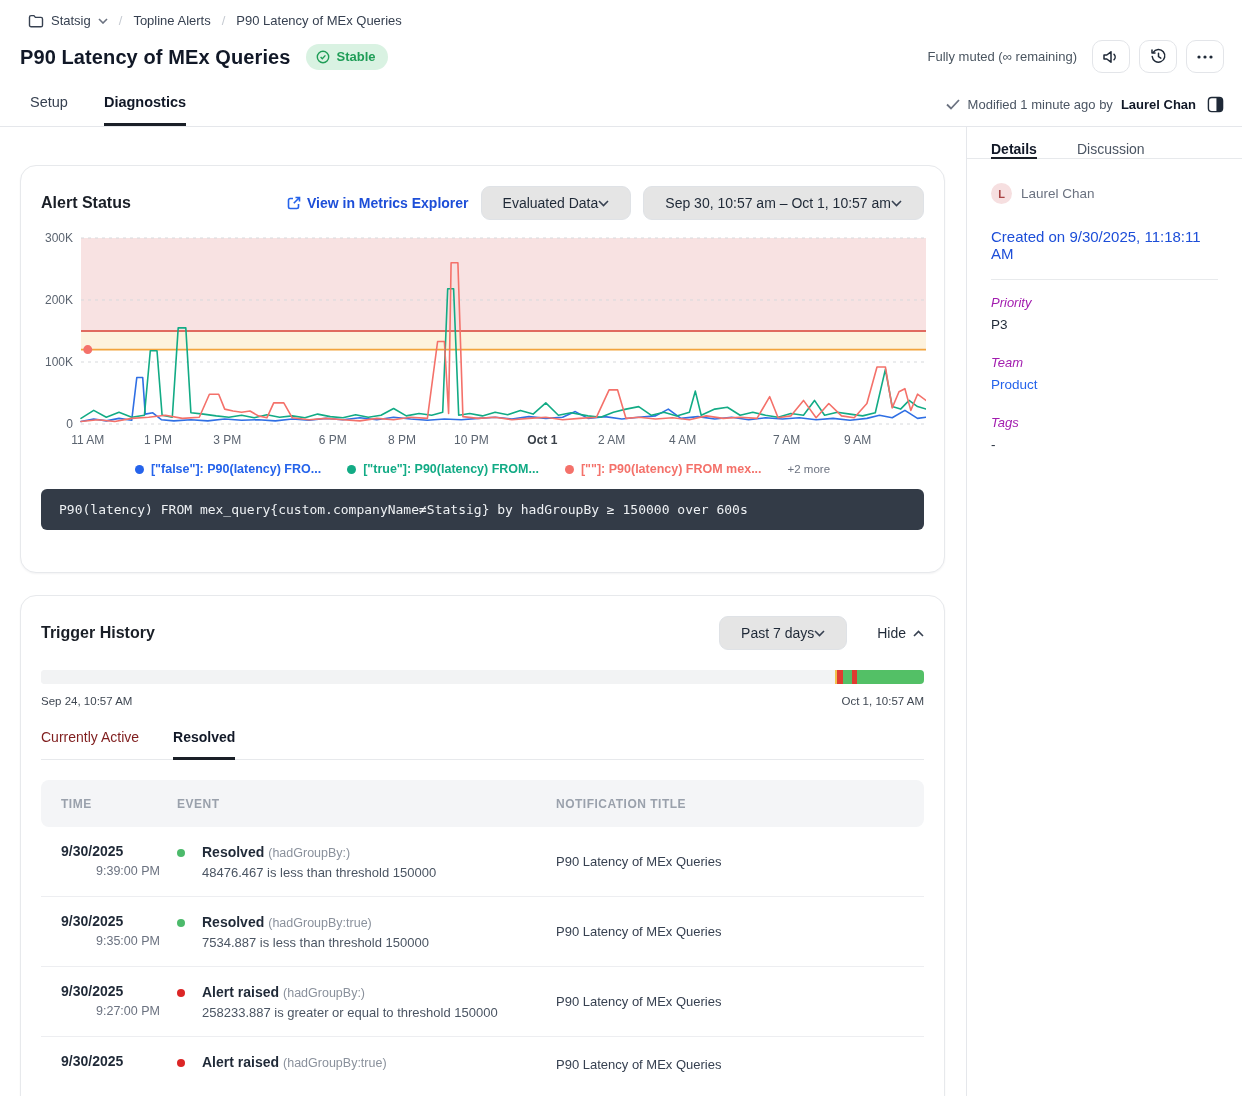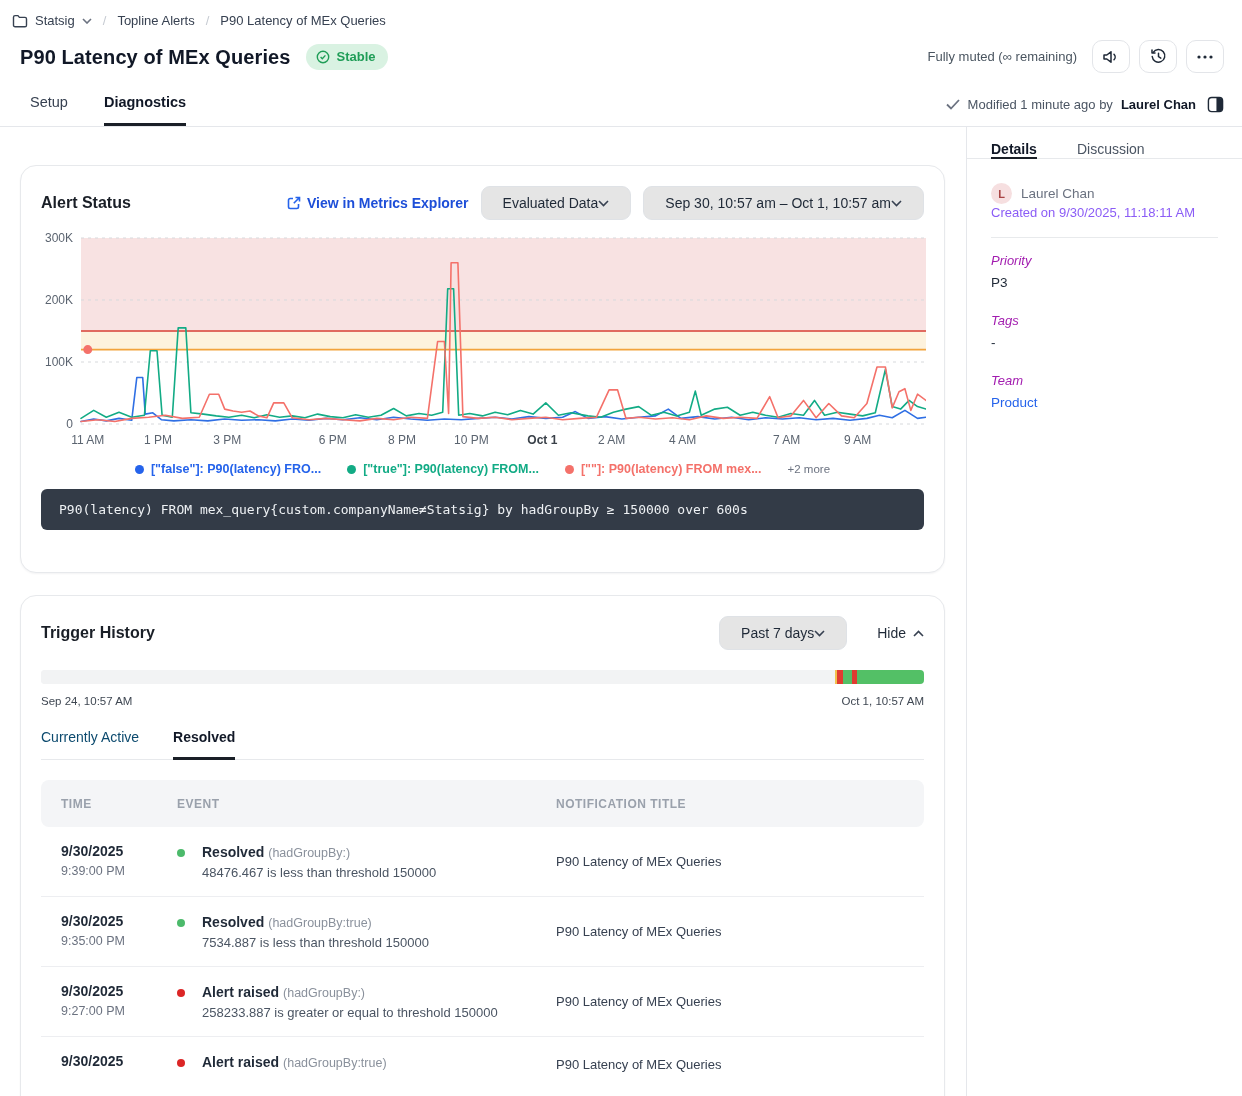--- a/index.html
+++ b/index.html
@@ -2,21 +2,21 @@
 <html><head>
 <meta charset="utf-8">
 <style>
   * { margin:0; padding:0; box-sizing:border-box; }
   html,body { width:1242px; height:1096px; overflow:hidden; }
   body { font-family:"Liberation Sans",sans-serif; background:#fff; color:#111827; }
   .page { position:relative; width:1242px; height:1096px; overflow:hidden; background:#fff; }
 
   
   .topbar { position:absolute; top:0; left:0; width:100%; height:127px; background:#fff; border-bottom:1px solid #e5e7eb; z-index:5; }
-  .breadcrumb { position:absolute; top:13px; left:12px; display:flex; align-items:center; gap:8px; font-size:13px; color:#374151; }
+  .breadcrumb { position:absolute; top:13px; left:28px; display:flex; align-items:center; gap:8px; font-size:13px; color:#374151; }
   .breadcrumb .sep { color:#c6cbd2; padding:0 3px; }
   .crumb-root { display:flex; align-items:center; gap:7px; cursor:pointer; }
   .title-row { position:absolute; top:44px; left:20px; display:flex; align-items:center; gap:16px; }
   .page-title { font-size:20px; font-weight:700; color:#111827; letter-spacing:.1px; }
   .status-badge { display:inline-flex; align-items:center; gap:6px; background:#d9f2e2; color:#1f9d57; font-size:13px; font-weight:600; padding:5px 12px 6px 10px; border-radius:15px;justify-content:space-between; }
   .header-actions { position:absolute; top:40px; right:18px; display:flex; align-items:center; gap:9px; }
   .muted-text { font-size:13px; color:#4a5560; margin-right:6px; }
   .icon-btn { width:38px; height:33px; border:1px solid #e3e5e9; border-radius:10px; background:#fff; display:flex; align-items:center; justify-content:center; color:#1f2937; cursor:pointer; }
   .main-tabs { position:absolute; left:30px; bottom:0; display:flex; gap:36px; }
   .main-tab { font-size:14.5px; color:#374151; padding-bottom:13px; border-bottom:3px solid transparent; cursor:pointer; }
@@ -40,46 +40,46 @@
   .legend-dot { width:9px; height:9px; border-radius:50%; }
   .legend-more { font-size:11.5px; color:#6b7280; font-weight:400; }
   .codeblock { margin-top:13px; background:#333b47; border-radius:6px; padding:13px 18px; font-family:"DejaVu Sans Mono",monospace; font-size:13px; color:#eef1f4; }
 
   .card.trigger { top:468px; height:620px; }
   .hide-btn { display:flex; align-items:center; gap:7px; font-size:14px; color:#1f2937; margin-left:18px; cursor:pointer; }
   .timeline { margin-top:20px; height:14px; border-radius:4px; overflow:hidden; display:flex; background:#f2f3f4; cursor:pointer; }
   .timeline .seg { height:100%; }
   .timeline-labels { display:flex; justify-content:space-between; font-size:11.5px; color:#3f4752; margin-top:11px; }
   .th-tabs { display:flex; gap:34px; margin-top:22px; border-bottom:1px solid #e7e9ec; }
-  .th-tab { font-size:14px; color:#0c4a6e; padding-bottom:12px; border-bottom:3px solid transparent; margin-bottom:-1px; cursor:pointer; }
+  .th-tab { font-size:14px; color:#7f1d1d; padding-bottom:12px; border-bottom:3px solid transparent; margin-bottom:-1px; cursor:pointer; }
   .th-tab.active { color:#111827; font-weight:700; border-bottom-color:#1a1f27; }
   .etable { margin-top:20px; }
   .thead { display:grid; grid-template-columns:116px 379px 1fr; padding:0 20px; height:47px; align-items:center; background:#f4f5f7; border-radius:8px; font-size:12px; font-weight:600; letter-spacing:.5px; color:#9aa1ac; }
   .trow { display:grid; grid-template-columns:116px 379px 1fr; padding:16px 20px; border-bottom:1px solid #edeef1; cursor:pointer; }
   .trow:last-child { border-bottom:none; }
   .t-date { font-size:14px; font-weight:600; color:#1f2937; }
-  .t-time { font-size:12.5px; color:#6b7280; margin-top:5px; }
+  .t-time { font-size:12.5px; color:#6b7280; margin-top:5px;margin-left:35px; }
   .t-event { display:flex; align-items:flex-start; }
   .e-dot { width:8px; height:8px; border-radius:50%; margin-top:6px; flex:none; }
   .e-text { margin-left:17px; }
   .e-name { font-size:14px; font-weight:600; color:#1f2937; }
   .e-detail { font-size:12.5px; color:#8a919c; margin-left:4px; }
   .e-desc { font-size:13px; color:#4b5563; margin-top:4px; }
   .t-title { font-size:13px; color:#374151; align-self:center; }
 
   
   .sidebar { position:absolute; top:127px; left:966px; right:0; bottom:0; background:#fff; border-left:1px solid #e5e7eb; }
   .side-tabs { display:flex; gap:40px; padding:14px 24px 0 24px; border-bottom:1px solid #e7e9ec; }
   .side-tab { font-size:14px; color:#4b5563; border-bottom:2px solid transparent; margin-bottom:-1px; cursor:pointer; }
   .side-tab.active { color:#111827; font-weight:700; border-bottom-color:#1a1f27; }
   .side-body { padding:24px; }
   .creator-row { display:flex; align-items:center; gap:9px; }
   .avatar { width:21px; height:21px; border-radius:50%; background:#f6dfe0; color:#a84444; font-size:11px; font-weight:700; display:flex; align-items:center; justify-content:center; }
   .creator-name { font-size:13.5px; color:#6b7280; }
-  .created-on { font-size:13px; color:#8b5cf6; margin-top:1px; }
+  .created-on { font-size:15px; color:#1d4ed8; margin-top:24px; }
   .side-divider { border:none; border-top:1px solid #e8eaec; margin:17px 0 15px 0; }
   .field { margin-bottom:23px; }
   .field-label { font-size:13px; color:#a21caf;font-style:italic; }
   .field-value { font-size:13.5px; color:#1f2937; margin-top:7px; }
   .field-value.link { color:#2563eb; cursor:pointer; }
 
   svg.ic { display:block; }
 </style>
 </head>
 <body>
@@ -352,22 +352,22 @@
         <span class="avatar">L</span>
         <span class="creator-name">Laurel Chan</span>
       </div>
       <div class="created-on">Created on 9/30/2025, 11:18:11 AM</div>
       <hr class="side-divider">
       <div class="field">
         <div class="field-label">Priority</div>
         <div class="field-value">P3</div>
       </div>
       <div class="field">
+        <div class="field-label">Team</div>
+        <div class="field-value link">Product</div>
+      </div>
+      <div class="field">
         <div class="field-label">Tags</div>
         <div class="field-value">-</div>
       </div>
-      <div class="field">
-        <div class="field-label">Team</div>
-        <div class="field-value link">Product</div>
-      </div>
     </div>
   </aside>
 </div>
 
 </body></html>

